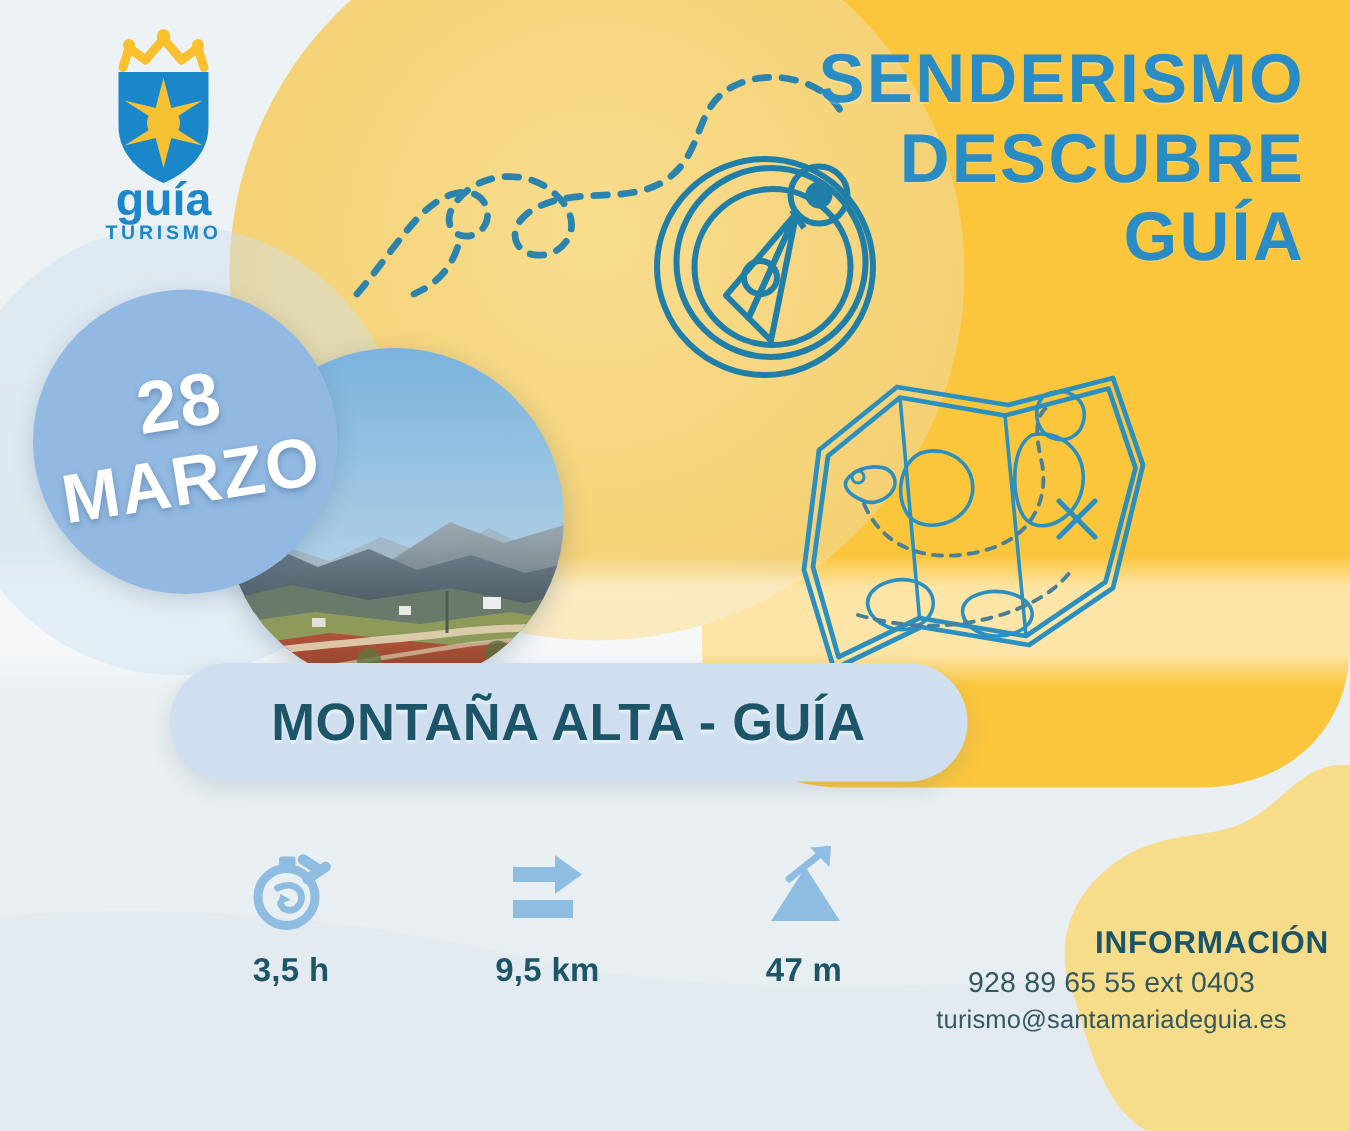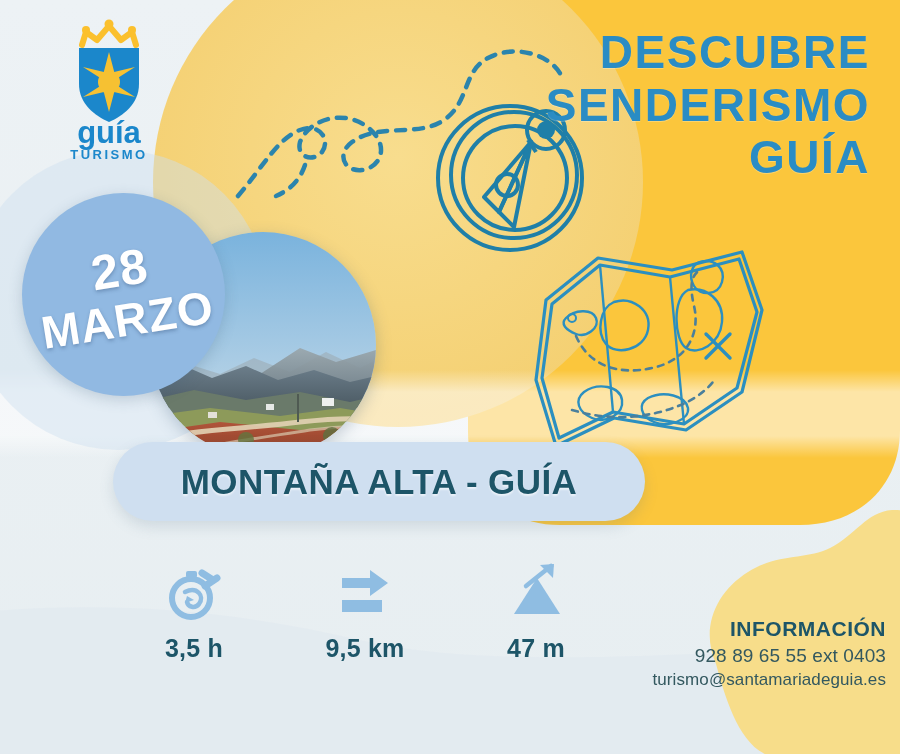--- a/index.html
+++ b/index.html
@@ -85,31 +85,31 @@
   .stats{
     position:absolute;left:140px;top:560px;
     width:450px;
     display:flex;justify-content:space-between;
     z-index:7;
   }
   .stat{width:108px;display:flex;flex-direction:column;align-items:center;}
   .stat-icon{height:62px;display:flex;align-items:flex-end;justify-content:center;}
   .stat-val{
     margin-top:12px;
-    color:#1d5568;font-size:25px;font-weight:bold;
+    color:#1d5568;font-size:22px;font-weight:bold;
     letter-spacing:.2px;white-space:nowrap;
   }
 
   
   .info{
     position:absolute;left:596px;top:617px;
     width:290px;text-align:center;z-index:8;
   }
   .info-title{color:#1d5568;font-size:21px;font-weight:bold;letter-spacing:.5px;text-align:right;}
-  .info-line{color:#33585f;font-size:19px;margin-top:4px;letter-spacing:.1px;text-align:right;}
+  .info-line{color:#33585f;font-size:19px;margin-top:4px;letter-spacing:.1px;}
   .info-line.small{font-size:17px;margin-top:3px;}
 </style>
 </head>
 <body>
 
 <div id="poster">
 
   <svg class="bg-svg" viewBox="0 0 900 754">
     <defs>
       <linearGradient id="gradBg" x1="0" y1="0" x2="0" y2="1">
@@ -238,22 +238,22 @@
                  M-26,-15 L-4,-1 L-2,-7 Z M-26,-15 L-6,-5 L-3,-9.5 Z"></path>
         <circle r="11"></circle>
       </g>
 
       <text x="52" y="131" text-anchor="middle" fill="#1b87cb" font-family="Liberation Sans, sans-serif" font-size="31" font-weight="bold">guía</text>
       <text x="52" y="147" text-anchor="middle" fill="#1b87cb" font-family="Liberation Sans, sans-serif" font-size="13" font-weight="bold" letter-spacing="2.5">TURISMO</text>
     </svg>
   </div>
 
   <div class="headline">
+    <div>SENDERISMO</div>
     <div>DESCUBRE</div>
-    <div>SENDERISMO</div>
     <div>GUÍA</div>
   </div>
 
   <div class="date-circle">
     <div class="date-inner">
       <span class="date-day">28</span>
       <span class="date-month">MARZO</span>
     </div>
   </div>
 

